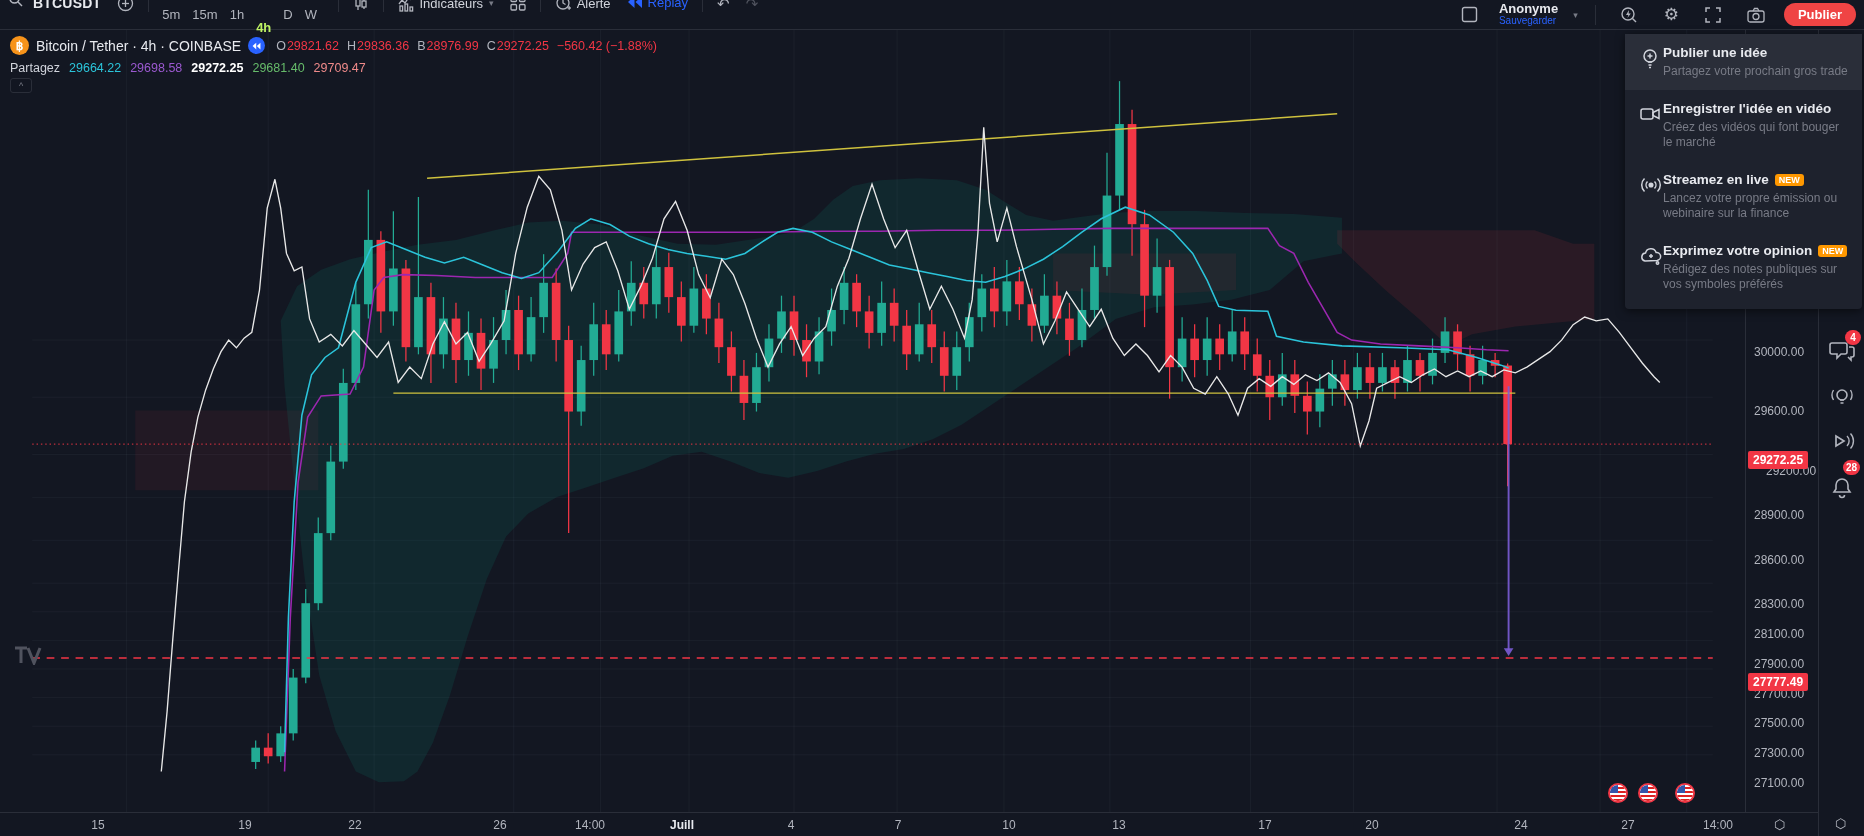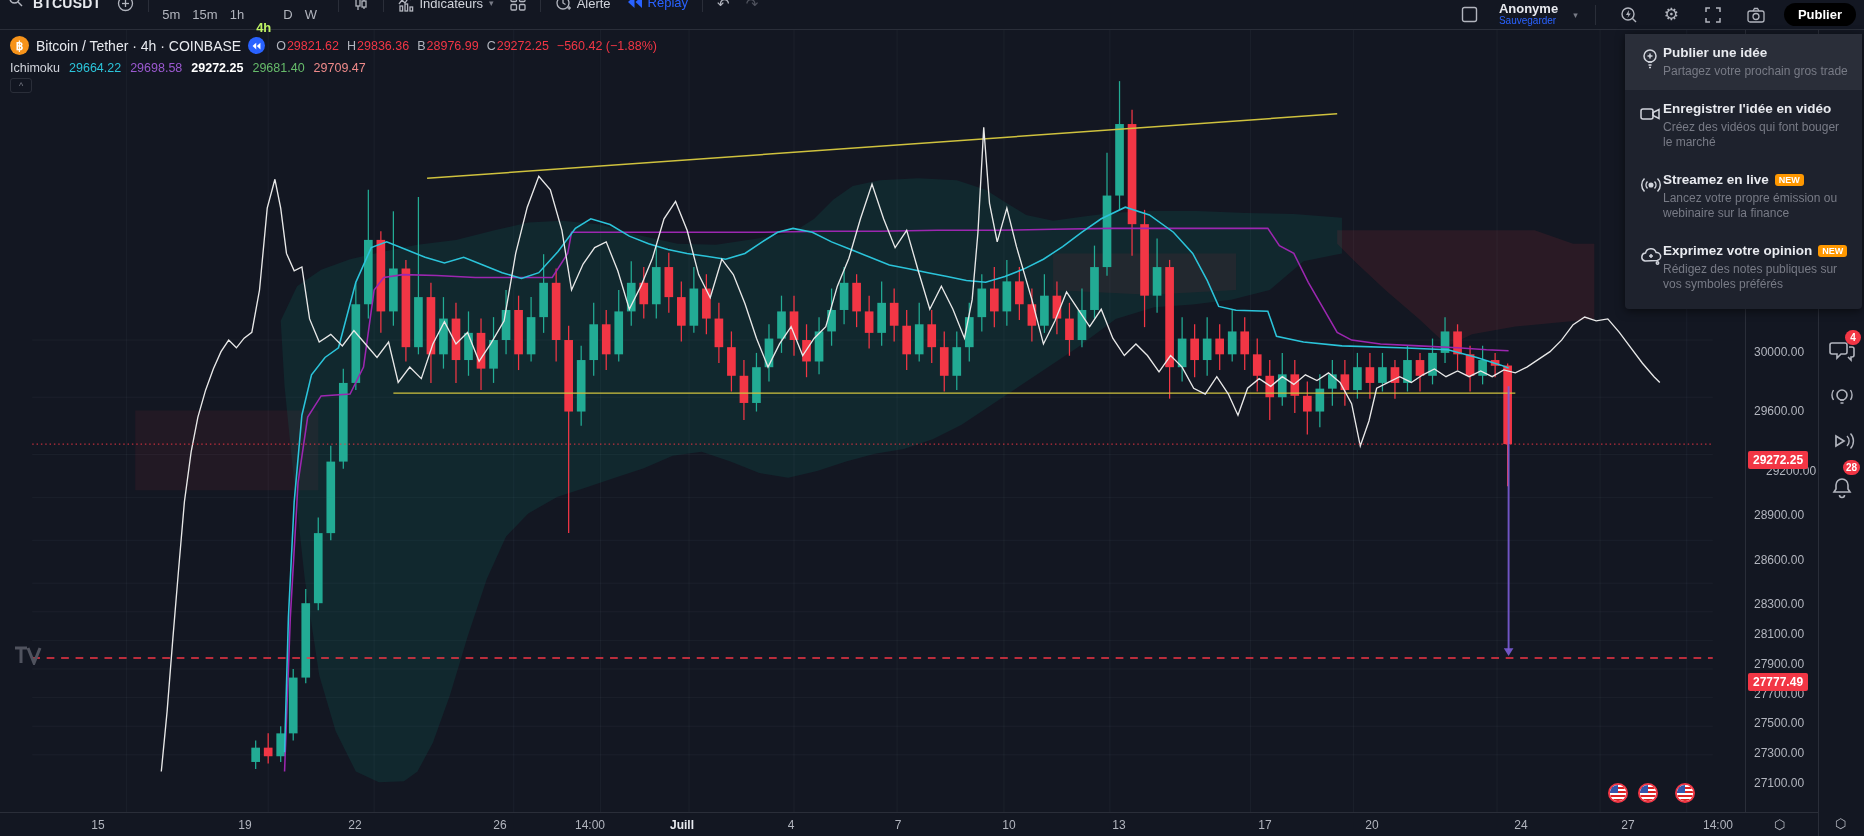--- a/index.html
+++ b/index.html
@@ -17,21 +17,21 @@
   .tb-sep { width:1px; height:20px; background:#2a2e39; margin:0 5px; }
   .symbol { font-weight:700; font-size:14px; color:#e8eaef; letter-spacing:.2px; }
   .tf { padding:3px 6px; font-size:13px; color:#b2b5be; border-radius:4px; cursor:pointer; }
   .tf.active { color:#bef264; font-weight:700;margin-top:25px; }
   .chev { font-size:9px; color:#787b86; margin-left:1px; }
   .icon-svg { display:inline-flex; align-items:center; justify-content:center; }
   .blue-text { color:#2962ff; }
   .user-block { display:flex; flex-direction:column; line-height:12px; margin:0 2px; }
   .user-name { font-size:13px; color:#e8eaef; font-weight:600; }
   .user-save { font-size:10px; color:#2962ff; }
-  .publish-btn { background:#000000; color:#fff; font-size:13px; font-weight:600; border:none;
+  .publish-btn { background:#ef4444; color:#fff; font-size:13px; font-weight:600; border:none;
                  border-radius:12px; padding:4px 14px; cursor:pointer; }
   .glyph { font-size:15px; color:#b2b5be; }
 
   
   #chart-zone { position:absolute; left:0; top:30px; width:1745px; height:782px; }
   #chart-svg { position:absolute; left:0; top:0; }
   #price-axis { position:absolute; left:1745px; top:30px; width:73px; height:782px; border-left:1px solid #2a2e39; background:#131722; }
   #time-axis { position:absolute; left:0; top:812px; width:1818px; height:24px; border-top:1px solid #2a2e39; background:#131722; }
   #sidebar { position:absolute; left:1818px; top:30px; width:46px; height:806px; border-left:1px solid #2a2e39; background:#131722; }
 
@@ -459,21 +459,21 @@
         </span>
         <span class="ohlc" id="ohlc-row">
             <span><span class="k">O</span><span class="v">29821.62</span></span>
             <span><span class="k">H</span><span class="v">29836.36</span></span>
             <span><span class="k">B</span><span class="v">28976.99</span></span>
             <span><span class="k">C</span><span class="v">29272.25</span></span>
             <span class="v">−560.42 (−1.88%)</span>
           </span>
       </div>
       <div class="lg-row2" id="indicator-row">
-          <span>Ichimoku</span>
+          <span>Partagez</span>
           <span style="color: rgb(43, 196, 218);">29664.22</span>
           <span style="color: rgb(155, 89, 208);">29698.58</span>
           <span style="color: rgb(255, 255, 255); font-weight: 700;">29272.25</span>
           <span style="color: rgb(102, 187, 106);">29681.40</span>
           <span style="color: rgb(239, 138, 138);">29709.47</span>
         </div>
     </div>
     <div class="collapse-btn">^</div>
 
     <div id="tv-logo">

